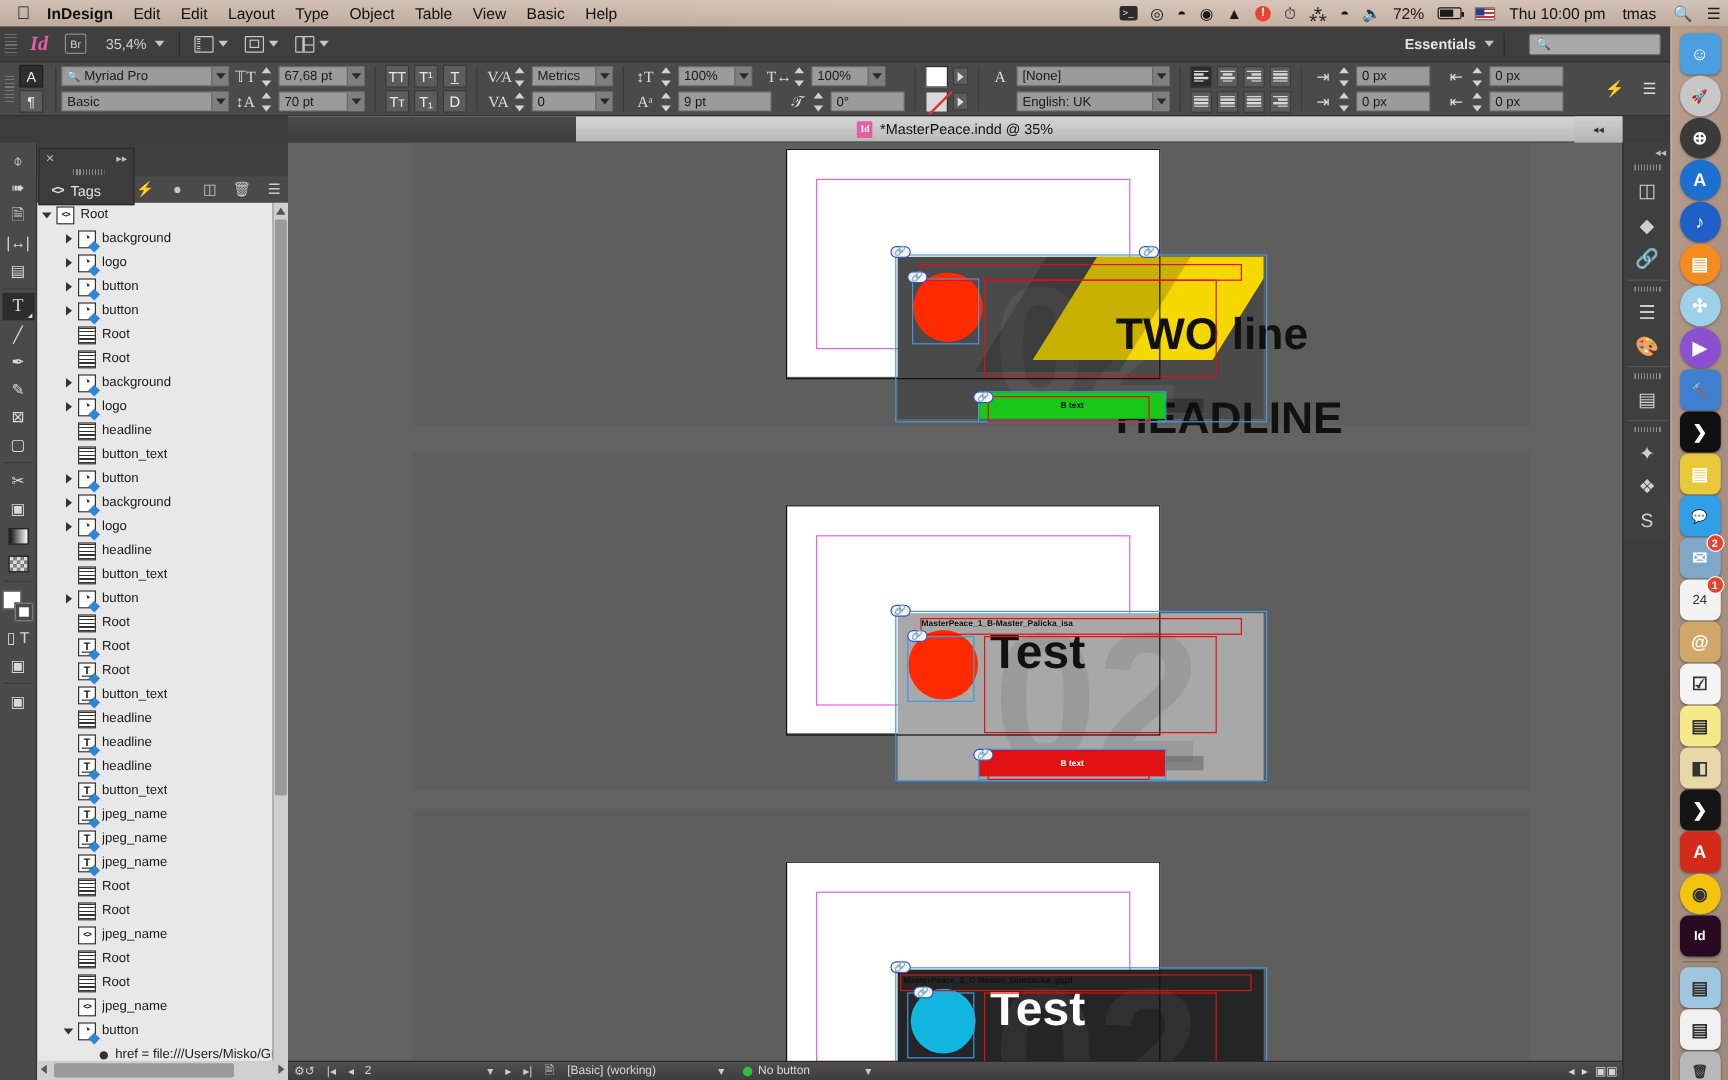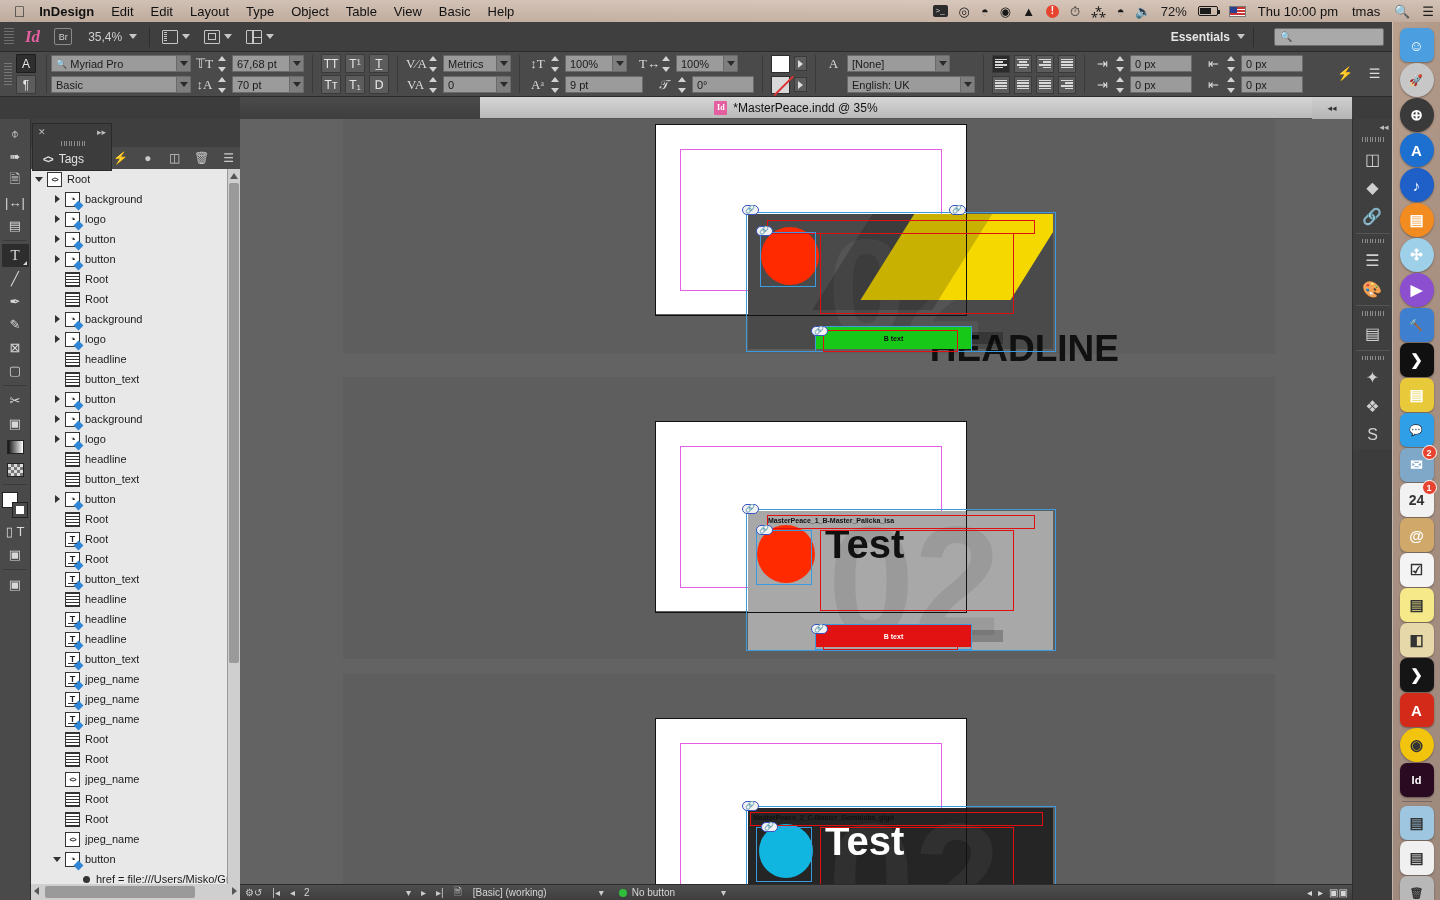--- a/index.html
+++ b/index.html
@@ -493,21 +493,21 @@
               <i class="arr-tri"></i>
             </span>
         </div>
       </div>
 
       <span class="cp-sep"></span>
 
       <div class="cp-col">
         <div class="cp-row">
           <span class="glyph">A</span>
-          <span class="field drop" style="width:103px;">
+          <span class="field drop" style="width:128px;">
             <span>[None]</span>
             <span class="dp">
                 <i class="dp-tri"></i>
               </span>
           </span>
         </div>
         <div class="cp-row">
           <span class="glyph"></span>
           <span class="field drop" style="width:128px;">
             <span>English: UK</span>
@@ -939,21 +939,21 @@
           <div class="bignum" style="left:80px; top:-6px; font-size:140px; color:rgba(255,255,255,0.06);">02</div>
           <div style="position:absolute; right:-20px; top:-14px; width:150px; height:100px; background:#f5d800;
                       transform: skewX(-32deg); transform-origin: top right;"></div>
           <div style="position:absolute; right:52px; top:-14px; width:120px; height:110px; background:rgba(0,0,0,0.18);
                       transform: skewX(-32deg); transform-origin: top right;"></div>
         </div>
 
         <div class="bleed-box" style="left:312px; top:110px; width:312px; height:192px;"></div>
 
         <div class="headline" style="left:484px; top:212px; font-size:37px; color:#111;">
-          <br>
+          <span>TWO line</span><br>
           <span>HEADLINE</span>
         </div>
 
         <div class="circle" style="left:418px; top:213px; width:58px; height:58px; background:#ff2a00;"></div>
 
         <div class="btnbox" style="left:473px; top:313px; width:155px; height:22px; background:#18c818; color:#111;">
           <span>B text</span>
         </div>
         <div style="position:absolute; left:628px; top:318px; width:32px; height:12px; background:rgba(0,0,0,0.25);"></div>
 
@@ -1111,21 +1111,21 @@
           <span style="font-size: 15px; font-weight: bold; color: rgb(255, 255, 255);">▤</span>
         </div>
         <div class="dicon" style="background: rgb(47, 159, 232);">
           <span style="font-size: 11px; font-weight: bold; color: rgb(255, 255, 255);">💬</span>
         </div>
         <div class="dicon" style="background: rgb(127, 168, 200);">
           <span style="font-size: 15px; font-weight: bold; color: rgb(255, 255, 255);">✉</span>
           <span class="badge">2</span>
         </div>
         <div class="dicon" style="background: rgb(242, 242, 242);">
-          <span style="font-size: 14px; font-weight: bold; color: rgb(51, 51, 51);">24</span>
+          <span style="font-size: 11px; font-weight: normal; color: rgb(51, 51, 51);">24</span>
           <span class="badge">1</span>
         </div>
         <div class="dicon" style="background: rgb(207, 168, 106);">
           <span style="font-size: 15px; font-weight: bold; color: rgb(255, 255, 255);">@</span>
         </div>
         <div class="dicon" style="background: rgb(244, 244, 244);">
           <span style="font-size: 15px; font-weight: bold; color: rgb(51, 51, 51);">☑</span>
         </div>
         <div class="dicon" style="background: rgb(245, 233, 138);">
           <span style="font-size: 15px; font-weight: bold; color: rgb(51, 51, 51);">▤</span>

